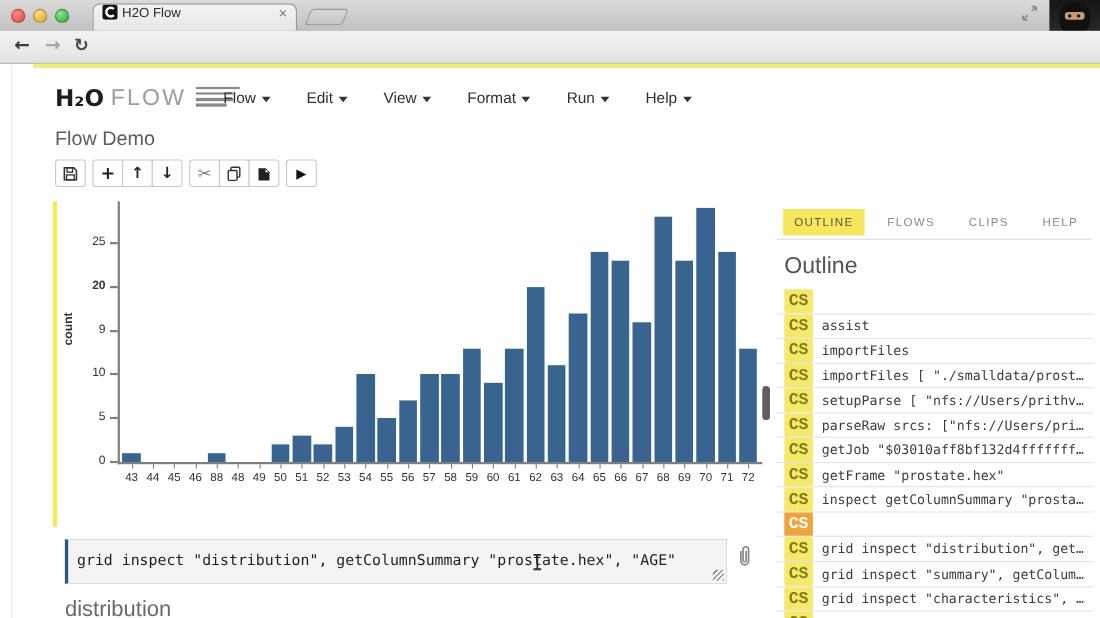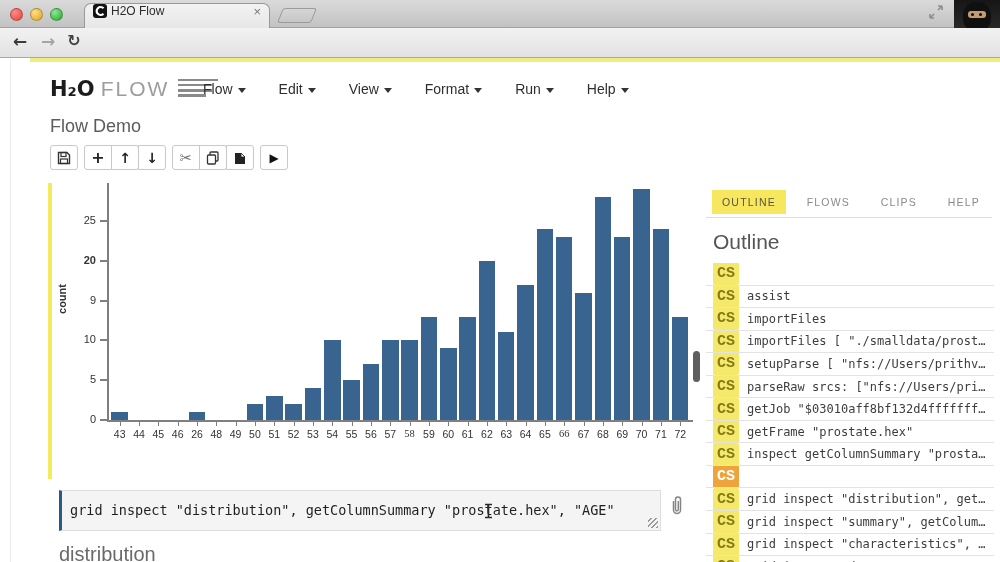--- a/index.html
+++ b/index.html
@@ -289,21 +289,21 @@
         <div class="xtick" style="left: 59.665px;"></div>
         <div class="xlabel" style="left: 50px; width: 19.33px;">43</div>
         <div class="xtick" style="left: 78.995px;"></div>
         <div class="xlabel" style="left: 69.33px; width: 19.33px;">44</div>
         <div class="xtick" style="left: 98.325px;"></div>
         <div class="xlabel" style="left: 88.66px; width: 19.33px;">45</div>
         <div class="xtick" style="left: 117.655px;"></div>
         <div class="xlabel" style="left: 107.99px; width: 19.33px;">46</div>
         <div class="bar" style="left: 128.62px; width: 16.6px; height: 7.96px; top: 229.04px; background: rgb(56, 100, 143);"></div>
         <div class="xtick" style="left: 136.985px;"></div>
-        <div class="xlabel" style="left: 127.32px; width: 19.33px;">26</div>
+        <div class="xlabel" style="left: 127.32px; width: 19.33px;">88</div>
         <div class="xtick" style="left: 156.315px;"></div>
         <div class="xlabel" style="left: 146.65px; width: 19.33px;">48</div>
         <div class="xtick" style="left: 175.645px;"></div>
         <div class="xlabel" style="left: 165.98px; width: 19.33px;">49</div>
         <div class="bar" style="left: 186.61px; width: 16.6px; height: 15.92px; top: 221.08px; background: rgb(56, 100, 143);"></div>
         <div class="xtick" style="left: 194.975px;"></div>
         <div class="xlabel" style="left: 185.31px; width: 19.33px;">50</div>
         <div class="bar" style="left: 205.94px; width: 16.6px; height: 23.88px; top: 213.12px; background: rgb(56, 100, 143);"></div>
         <div class="xtick" style="left: 214.305px;"></div>
         <div class="xlabel" style="left: 204.64px; width: 19.33px;">51</div>
@@ -320,21 +320,21 @@
         <div class="xtick" style="left: 291.625px;"></div>
         <div class="xlabel" style="left: 281.96px; width: 19.33px;">55</div>
         <div class="bar" style="left: 302.59px; width: 16.6px; height: 55.72px; top: 181.28px; background: rgb(56, 100, 143);"></div>
         <div class="xtick" style="left: 310.955px;"></div>
         <div class="xlabel" style="left: 301.29px; width: 19.33px;">56</div>
         <div class="bar" style="left: 321.92px; width: 16.6px; height: 79.6px; top: 157.4px; background: rgb(56, 100, 143);"></div>
         <div class="xtick" style="left: 330.285px;"></div>
         <div class="xlabel" style="left: 320.62px; width: 19.33px;">57</div>
         <div class="bar" style="left: 341.25px; width: 16.6px; height: 79.6px; top: 157.4px; background: rgb(56, 100, 143);"></div>
         <div class="xtick" style="left: 349.615px;"></div>
-        <div class="xlabel" style="left: 339.95px; width: 19.33px; font-family: Liberation Serif, serif;">58</div>
+        <div class="xlabel" style="left: 339.95px; width: 19.33px;">58</div>
         <div class="bar" style="left: 360.58px; width: 16.6px; height: 103.48px; top: 133.52px; background: rgb(56, 100, 143);"></div>
         <div class="xtick" style="left: 368.945px;"></div>
         <div class="xlabel" style="left: 359.28px; width: 19.33px;">59</div>
         <div class="bar" style="left: 379.91px; width: 16.6px; height: 71.64px; top: 165.36px; background: rgb(56, 100, 143);"></div>
         <div class="xtick" style="left: 388.275px;"></div>
         <div class="xlabel" style="left: 378.61px; width: 19.33px;">60</div>
         <div class="bar" style="left: 399.24px; width: 16.6px; height: 103.48px; top: 133.52px; background: rgb(56, 100, 143);"></div>
         <div class="xtick" style="left: 407.605px;"></div>
         <div class="xlabel" style="left: 397.94px; width: 19.33px;">61</div>
         <div class="bar" style="left: 418.57px; width: 16.6px; height: 159.2px; top: 77.8px; background: rgb(56, 100, 143);"></div>
@@ -344,21 +344,21 @@
         <div class="xtick" style="left: 446.265px;"></div>
         <div class="xlabel" style="left: 436.6px; width: 19.33px;">63</div>
         <div class="bar" style="left: 457.23px; width: 16.6px; height: 135.32px; top: 101.68px; background: rgb(56, 100, 143);"></div>
         <div class="xtick" style="left: 465.595px;"></div>
         <div class="xlabel" style="left: 455.93px; width: 19.33px;">64</div>
         <div class="bar" style="left: 476.56px; width: 16.6px; height: 191.04px; top: 45.96px; background: rgb(56, 100, 143);"></div>
         <div class="xtick" style="left: 484.925px;"></div>
         <div class="xlabel" style="left: 475.26px; width: 19.33px;">65</div>
         <div class="bar" style="left: 495.89px; width: 16.6px; height: 183.08px; top: 53.92px; background: rgb(56, 100, 143);"></div>
         <div class="xtick" style="left: 504.255px;"></div>
-        <div class="xlabel" style="left: 494.59px; width: 19.33px; font-family: Liberation Serif, serif;">66</div>
+        <div class="xlabel" style="left: 494.59px; width: 19.33px;">66</div>
         <div class="bar" style="left: 515.22px; width: 16.6px; height: 127.36px; top: 109.64px; background: rgb(56, 100, 143);"></div>
         <div class="xtick" style="left: 523.585px;"></div>
         <div class="xlabel" style="left: 513.92px; width: 19.33px;">67</div>
         <div class="bar" style="left: 534.55px; width: 16.6px; height: 222.88px; top: 14.12px; background: rgb(56, 100, 143);"></div>
         <div class="xtick" style="left: 542.915px;"></div>
         <div class="xlabel" style="left: 533.25px; width: 19.33px;">68</div>
         <div class="bar" style="left: 553.88px; width: 16.6px; height: 183.08px; top: 53.92px; background: rgb(56, 100, 143);"></div>
         <div class="xtick" style="left: 562.245px;"></div>
         <div class="xlabel" style="left: 552.58px; width: 19.33px;">69</div>
         <div class="bar" style="left: 573.21px; width: 16.6px; height: 230.84px; top: 6.16px; background: rgb(56, 100, 143);"></div>

